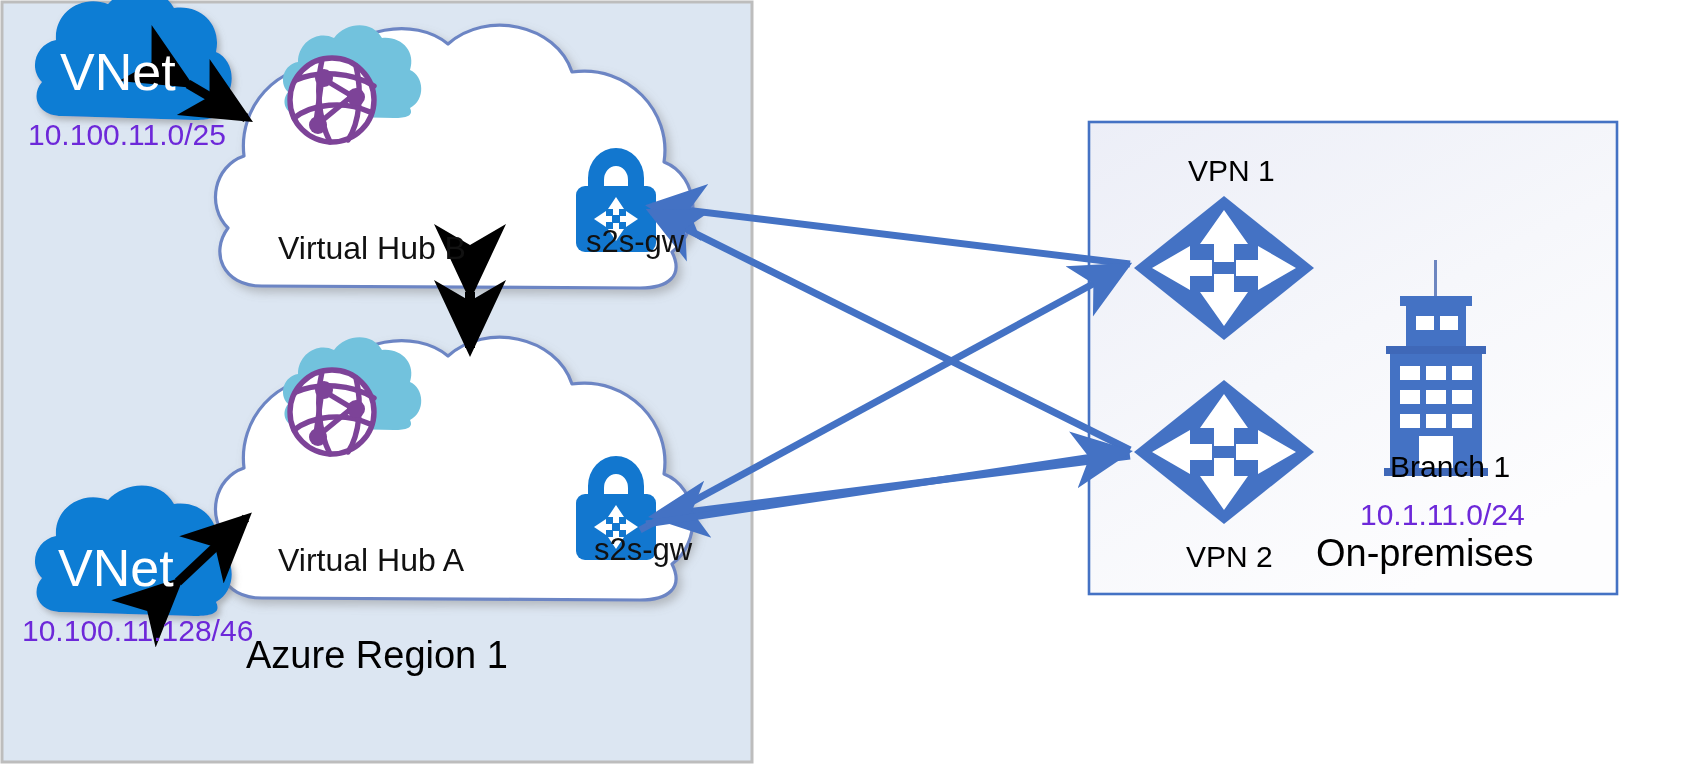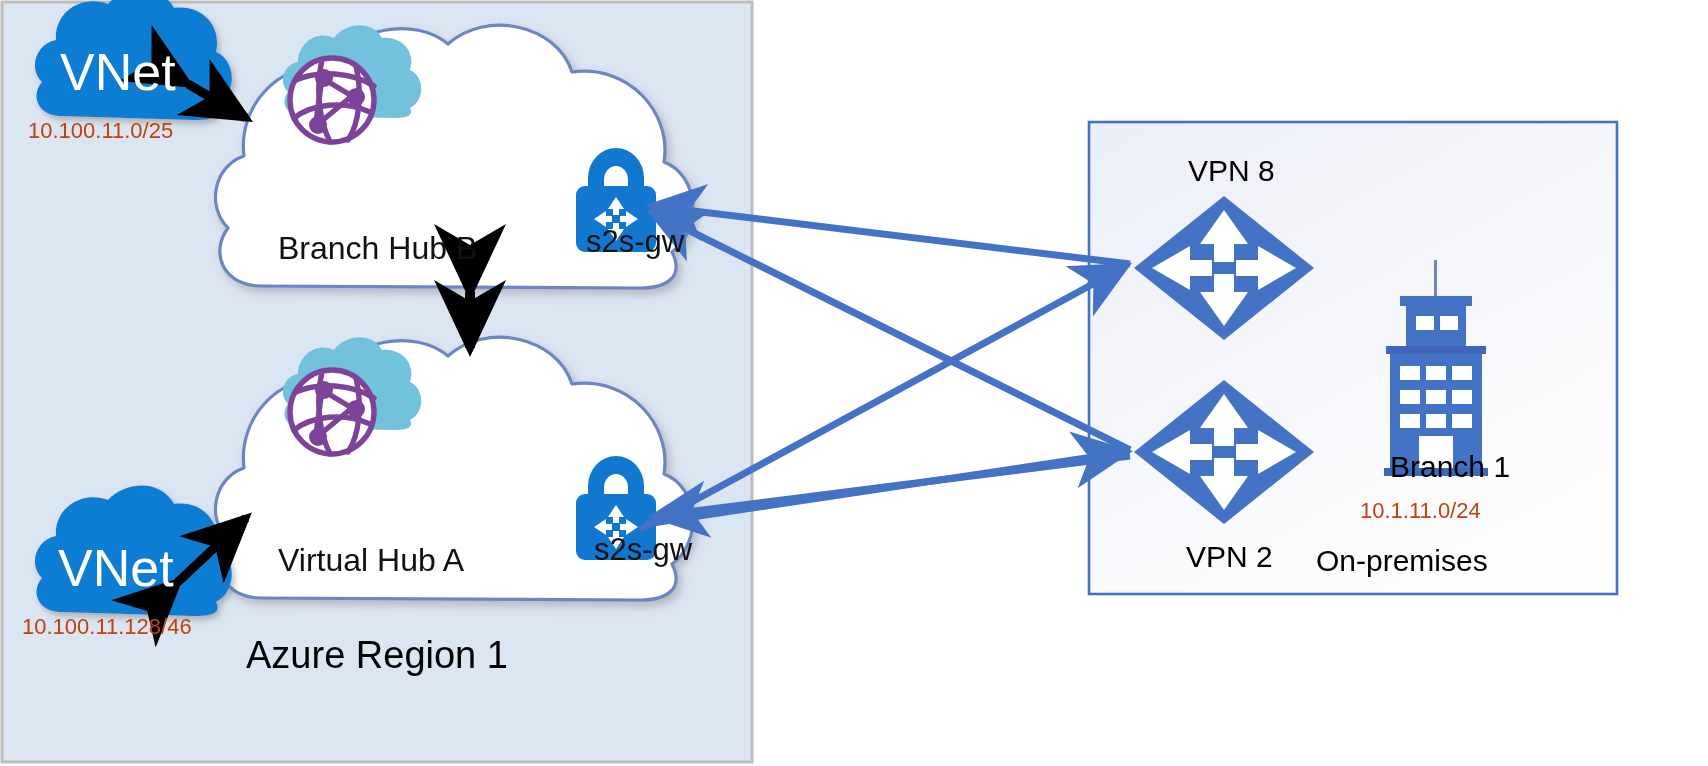--- a/index.html
+++ b/index.html
@@ -30,22 +30,22 @@
     white-space: nowrap;
     color: #000000;
     line-height: 1;
   }
   .t-vnet-label {
     font-size: 52px;
     color: #ffffff;
     letter-spacing: 0px;
   }
   .t-cidr {
-    font-size: 22px;
-    color: #c2410c;
+    font-size: 30px;
+    color: #6d28d9;
   }
   .t-hub {
     font-size: 32px;
     color: #111111;
   }
   .t-gw {
     font-size: 31px;
     color: #111111;
     margin-left: 30px;
   }
@@ -55,23 +55,22 @@
   }
   .t-vpn {
     font-size: 30px;
     color: #000000;
   }
   .t-branch {
     font-size: 30px;
     color: #000000;
   }
   .t-onprem {
-    font-size: 30px;
-    color: #000000;
-    margin-top: 12px;
+    font-size: 38px;
+    color: #000000;
   }
 </style>
 </head>
 <body>
 
 <div id="stage">
 
   <svg class="layer" viewBox="0 0 1708 766">
     <defs>
       <linearGradient id="onpremGrad" x1="0" y1="0" x2="0.6" y2="1">
@@ -314,29 +313,29 @@
 
     <line x1="470" y1="292" x2="470" y2="348" stroke="#000000" stroke-width="10" marker-start="url(#arrowBlackStart)" marker-end="url(#arrowBlackEnd)"></line>
   </svg>
 
   <div class="txt t-vnet-label" style="left:60px; top:46px;">VNet</div>
   <div class="txt t-cidr" style="left:28px; top:120px;">10.100.11.0/25</div>
 
   <div class="txt t-vnet-label" style="left:58px; top:542px;">VNet</div>
   <div class="txt t-cidr" style="left:22px; top:616px;">10.100.11.128/46</div>
 
-  <div class="txt t-hub" style="left:278px; top:232px;">Branch Hub B</div>
+  <div class="txt t-hub" style="left:278px; top:232px;">Virtual Hub B</div>
   <div class="txt t-gw" style="left:556px; top:226px;">s2s-gw</div>
 
   <div class="txt t-hub" style="left:278px; top:544px;">Virtual Hub A</div>
   <div class="txt t-gw" style="left:564px; top:534px;">s2s-gw</div>
 
   <div class="txt t-region" style="left:246px; top:636px;">Azure Region 1</div>
 
-  <div class="txt t-vpn" style="left:1188px; top:156px;">VPN 8</div>
+  <div class="txt t-vpn" style="left:1188px; top:156px;">VPN 1</div>
   <div class="txt t-vpn" style="left:1186px; top:534px;margin-top:8px;">VPN 2</div>
 
   <div class="txt t-branch" style="left:1378px; top:452px;margin-left:12px;">Branch 1</div>
   <div class="txt t-cidr" style="left:1360px; top:500px;">10.1.11.0/24</div>
 
   <div class="txt t-onprem" style="left:1316px; top:534px;">On-premises</div>
 
 </div>
 
 </body></html>

